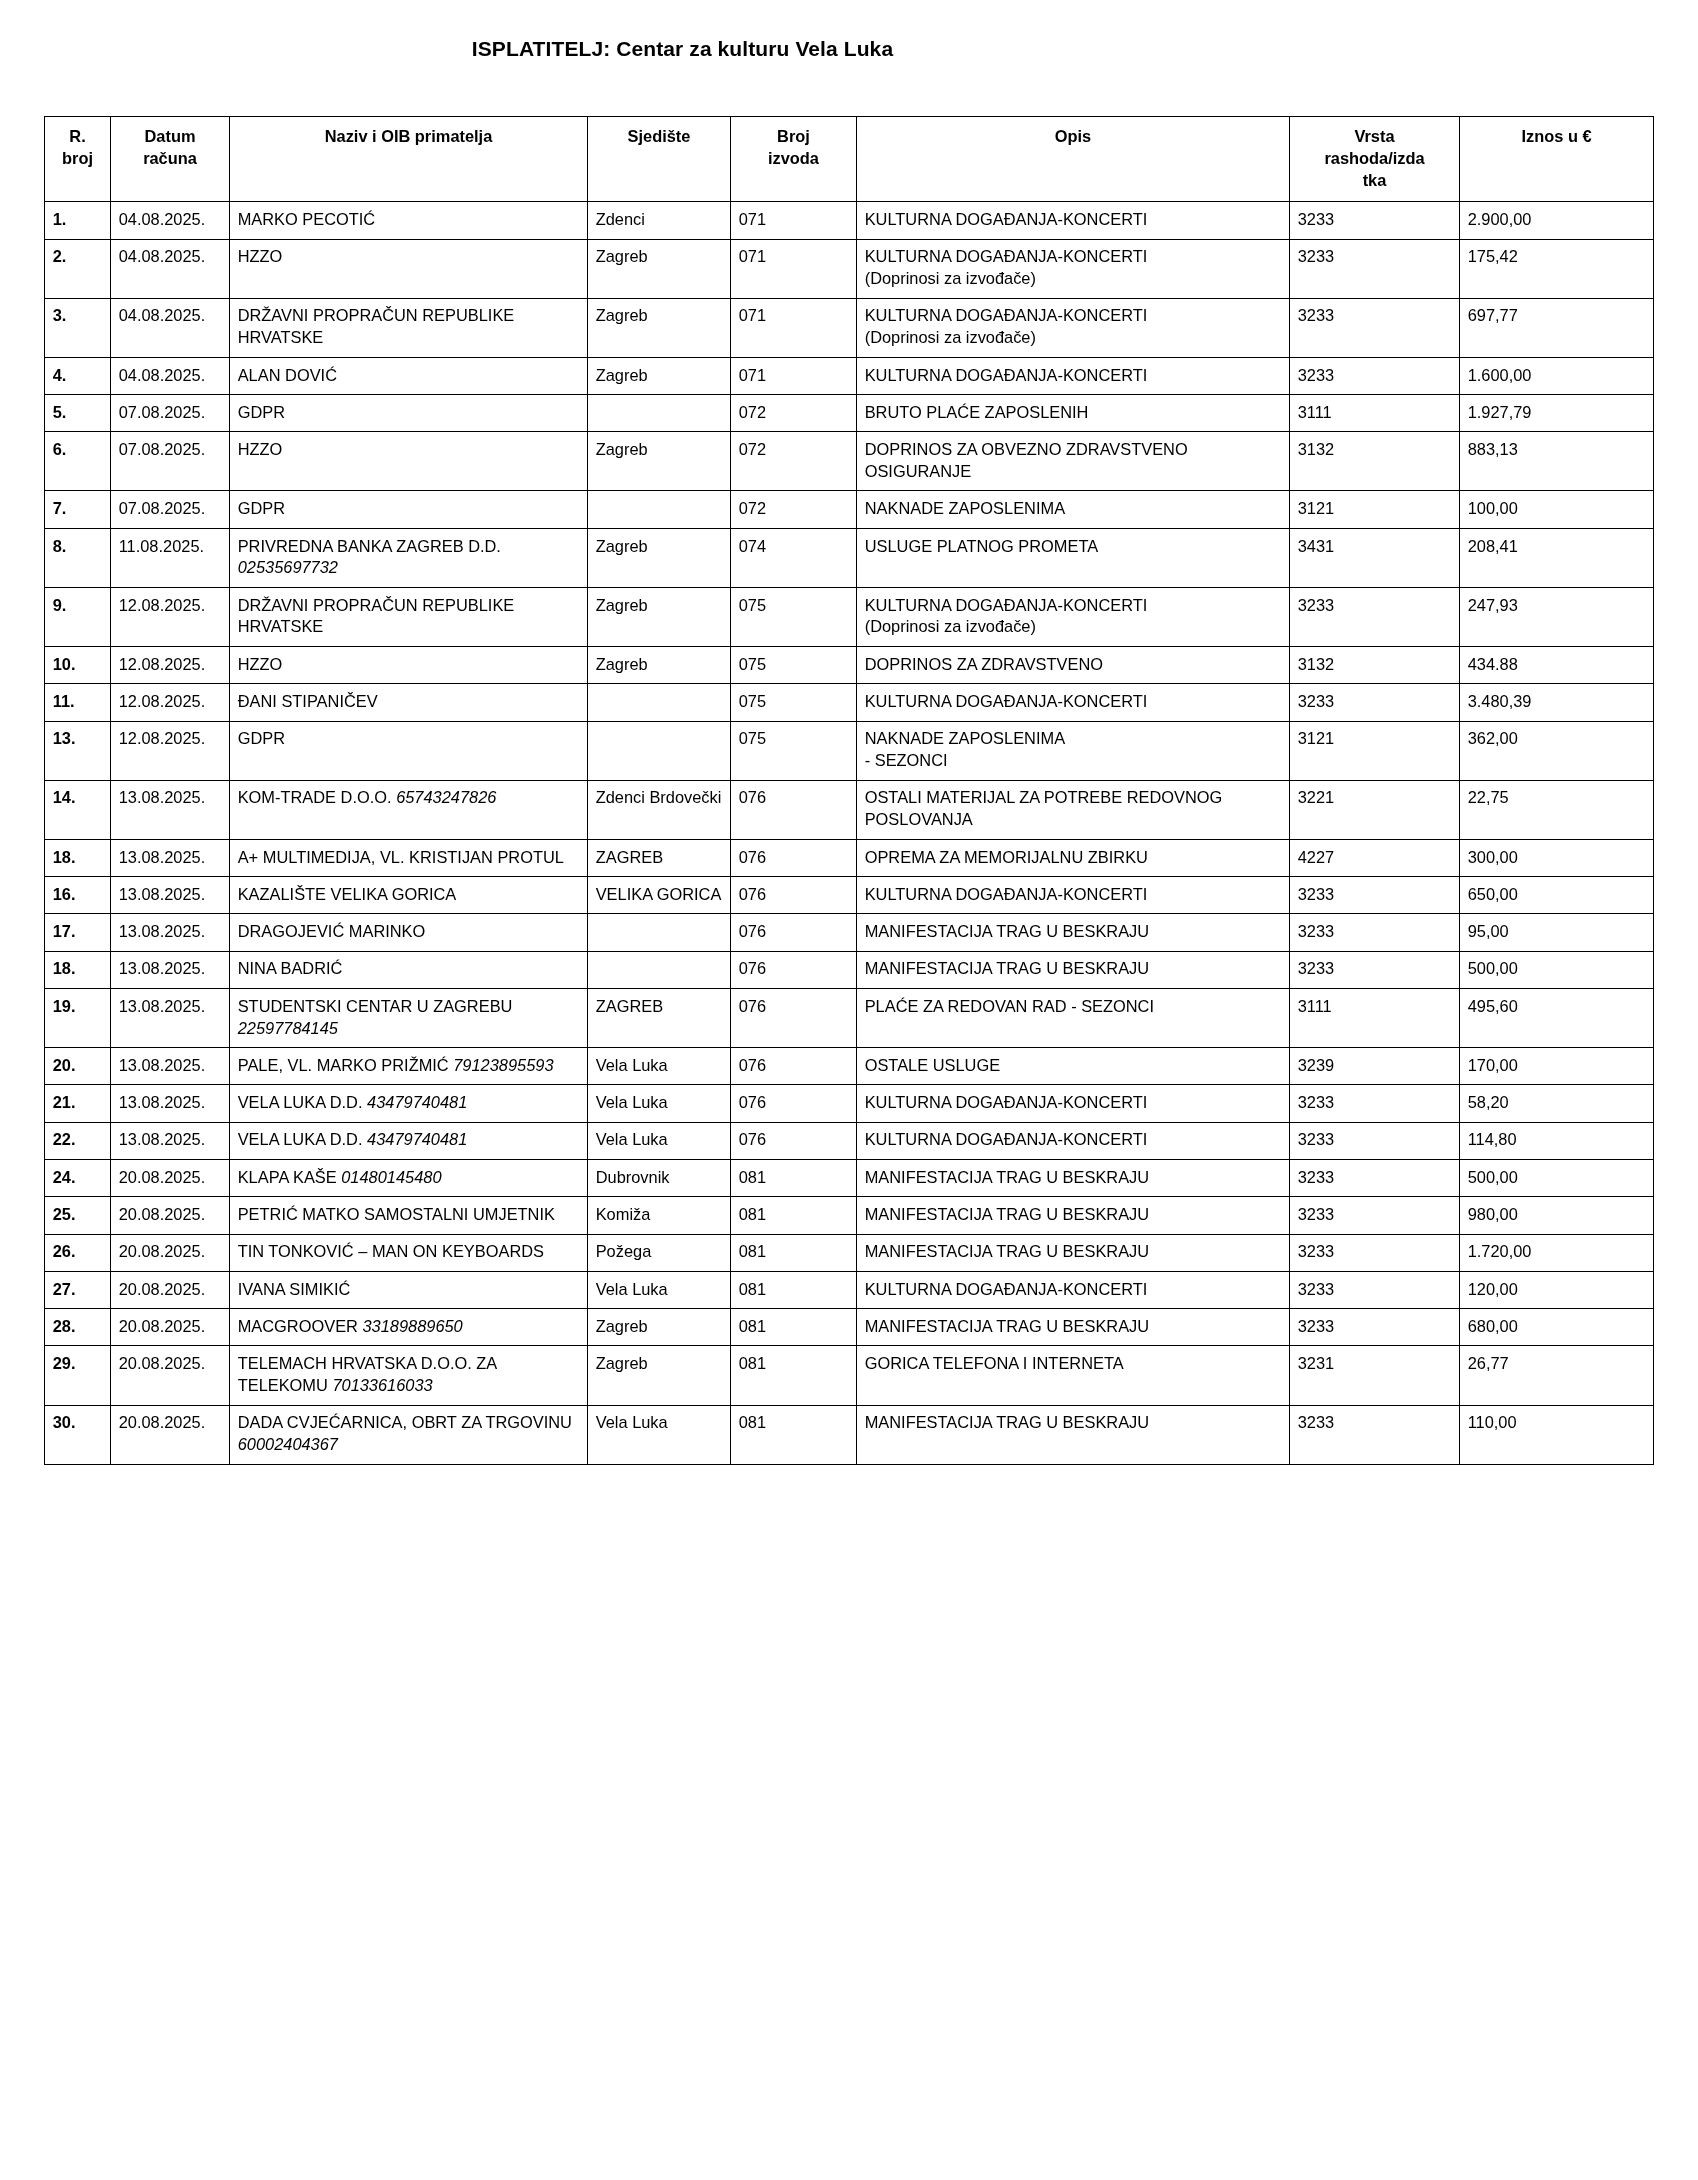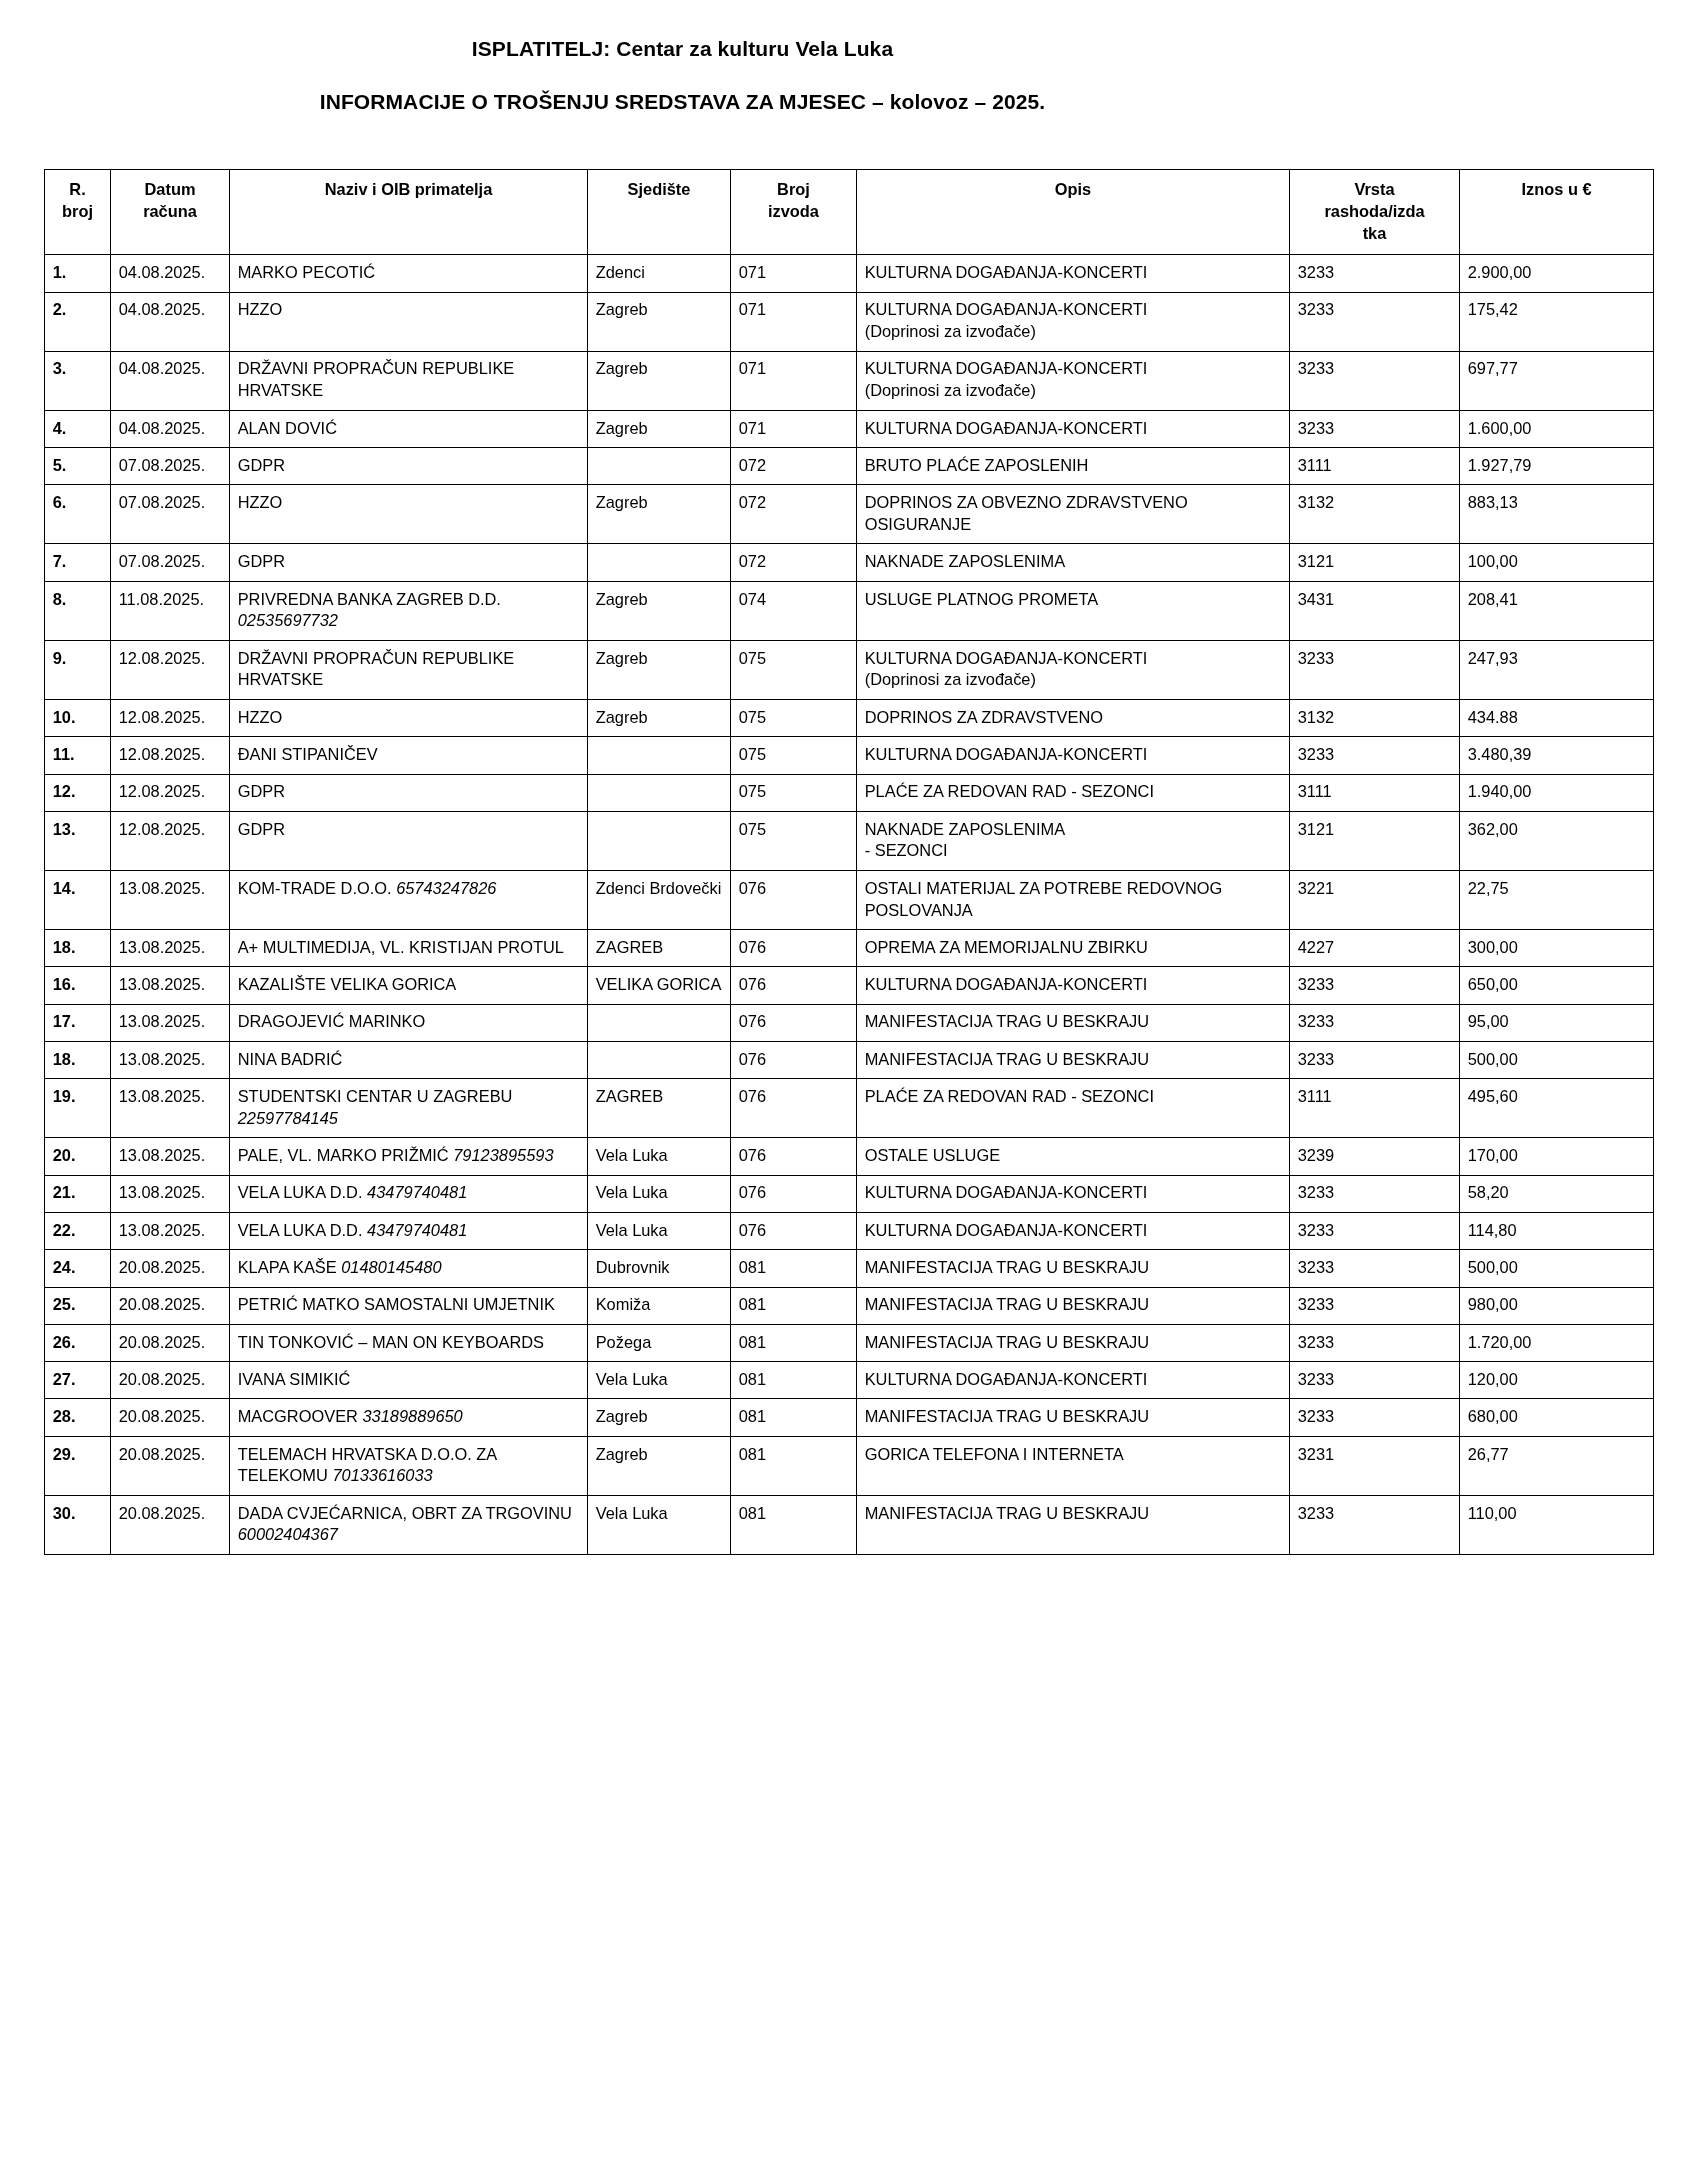--- a/index.html
+++ b/index.html
@@ -80,21 +80,20 @@
   .oib { font-style: italic; }
   .row-tall td { padding-bottom: 19px; }
 </style>
 </head>
 <body>
 
 <div class="page">
 
   <div class="doc-header">
     <div class="title-line-1">ISPLATITELJ: Centar za kulturu Vela Luka</div>
-    <div class="title-line-2">INFORMACIJE O TROŠENJU SREDSTAVA ZA MJESEC – kolovoz – 2025.</div>
   </div>
 
   <div class="table-wrap">
     <table class="ledger">
       <colgroup>
         <col class="c-rb">
           <col class="c-dt">
           <col class="c-nm">
           <col class="c-sj">
         <col class="c-bi">
@@ -265,32 +264,20 @@
             <td class="nm">ĐANI STIPANIČEV</td>
             <td class="sj"></td>
             <td class="bi">075</td>
             <td class="op">
               <div>KULTURNA DOGAĐANJA-KONCERTI</div>
             </td>
             <td class="vr">3233</td>
             <td class="iz">3.480,39</td>
           </tr>
           <tr class="row-tall">
-            <td class="rb">12.</td>
-            <td class="dt">12.08.2025.</td>
-            <td class="nm">GDPR</td>
-            <td class="sj"></td>
-            <td class="bi">075</td>
-            <td class="op">
-              <div>PLAĆE ZA REDOVAN RAD - SEZONCI</div>
-            </td>
-            <td class="vr">3111</td>
-            <td class="iz">1.940,00</td>
-          </tr>
-          <tr class="row-tall">
             <td class="rb">13.</td>
             <td class="dt">12.08.2025.</td>
             <td class="nm">GDPR</td>
             <td class="sj"></td>
             <td class="bi">075</td>
             <td class="op">
               <div>NAKNADE ZAPOSLENIMA</div>
               <div>-  SEZONCI</div>
             </td>
             <td class="vr">3121</td>

